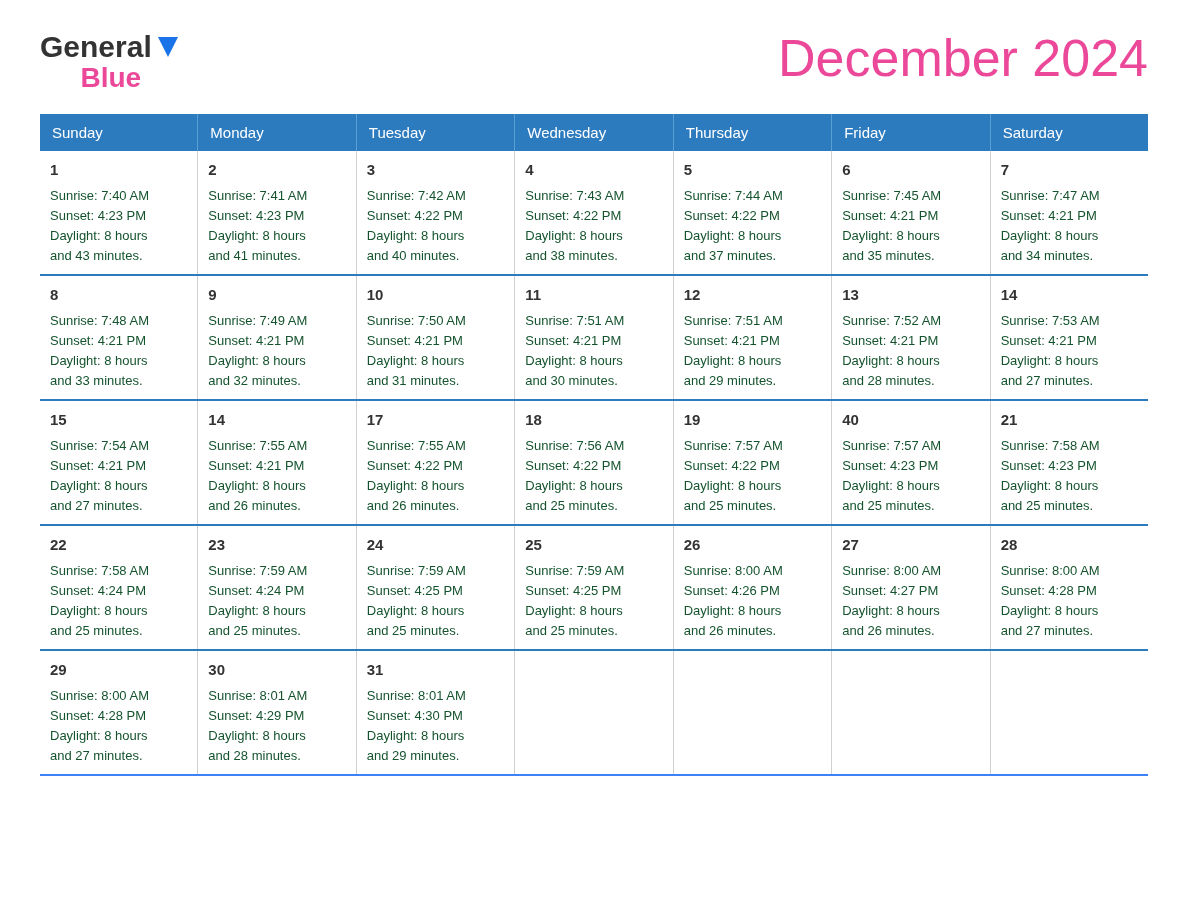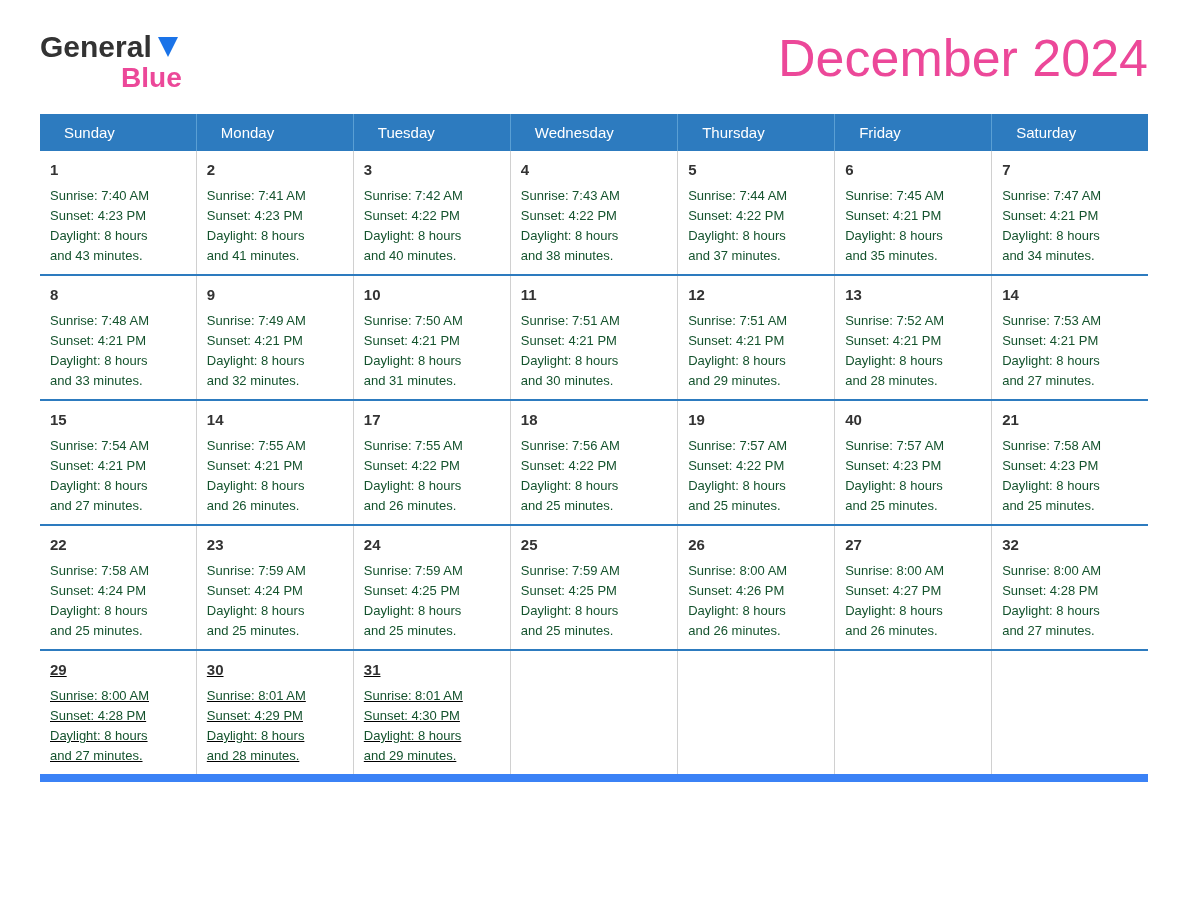--- a/index.html
+++ b/index.html
@@ -12,21 +12,21 @@
     }
     .header {
       display: flex;
       justify-content: space-between;
       align-items: flex-start;
       margin-bottom: 20px;
     }
     .logo {
       display: flex;
       flex-direction: column;
-      align-items: flex-end;
+      align-items: center;
     }
     .logo-line1 { display: flex; align-items: center; }
     .logo-line2 { color: #ec4899; font-size: 28px; font-weight: bold; margin-top: -2px; }
     .title-block { text-align: right; }
     .title-block h1 {
       font-size: 52px;
       font-weight: normal;
       color: #ec4899;
       line-height: 1.1;
     }
@@ -38,21 +38,21 @@
     table {
       width: 100%;
       border-collapse: collapse;
       font-size: 13.5px;
     }
     thead tr {
       background-color: #2d7bbf;
     }
     thead th {
       color: #fff;
-      padding: 10px 24px;
+      padding: 10px 12px;
       text-align: left;
       font-size: 15px;
       font-weight: normal;
       border-right: 1px solid #5a9fd4;
     }
     thead th:last-child { border-right: none; margin-top: 48px; }
     tbody tr {
       border-bottom: 2px solid #2d7bbf;
       vertical-align: top;
     }
@@ -68,21 +68,21 @@
       font-size: 15px;
       font-weight: bold;
       margin-bottom: 4px;
       display: block;
     }
     .day-info {
       font-size: 13px;
       line-height: 1.55;
       color: #14532d;
     }
-    tbody tr:last-child { border-bottom: 8px solid #3b82f6; text-decoration: underline; }
+    tbody tr:last-child { border-bottom: 2px solid #3b82f6; }
   </style>
 </head>
 <body>
 
 <div class="header">
   <div class="logo">
     <div class="logo-line1">
       <span style="font-size:30px; font-weight:bold; color:#333; font-family:Arial;">General</span>
       <svg width="28" height="28" viewBox="0 0 28 28" style="margin-left:2px; margin-top:0px;">
         <polygon points="4,4 24,4 14,24" fill="#1a73e8"></polygon>
@@ -217,21 +217,21 @@
         </td>
         <td>
           <span class="day-num">26</span>
           <div class="day-info">Sunrise: 8:00 AM<br>Sunset: 4:26 PM<br>Daylight: 8 hours<br>and 26 minutes.</div>
         </td>
         <td>
           <span class="day-num">27</span>
           <div class="day-info">Sunrise: 8:00 AM<br>Sunset: 4:27 PM<br>Daylight: 8 hours<br>and 26 minutes.</div>
         </td>
         <td>
-          <span class="day-num">32</span>
+          <span class="day-num">28</span>
           <div class="day-info">Sunrise: 8:00 AM<br>Sunset: 4:28 PM<br>Daylight: 8 hours<br>and 27 minutes.</div>
         </td>
       </tr>
       <tr>
         <td>
           <span class="day-num">29</span>
           <div class="day-info">Sunrise: 8:00 AM<br>Sunset: 4:28 PM<br>Daylight: 8 hours<br>and 27 minutes.</div>
         </td>
         <td>
           <span class="day-num">30</span>

